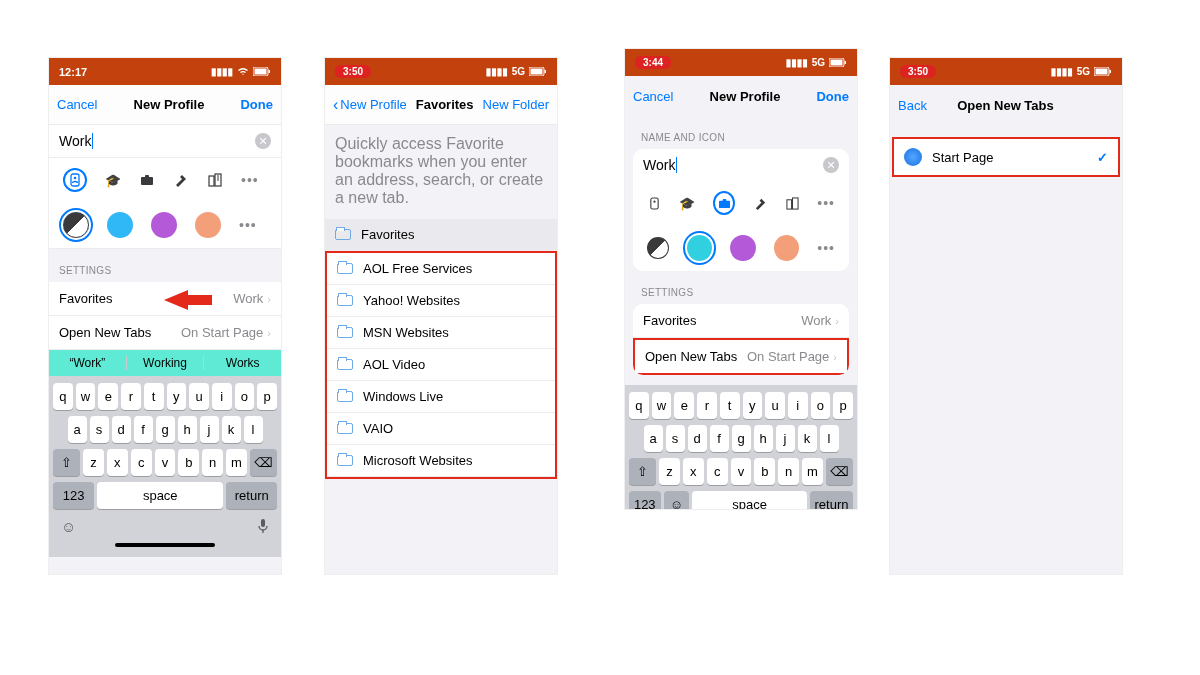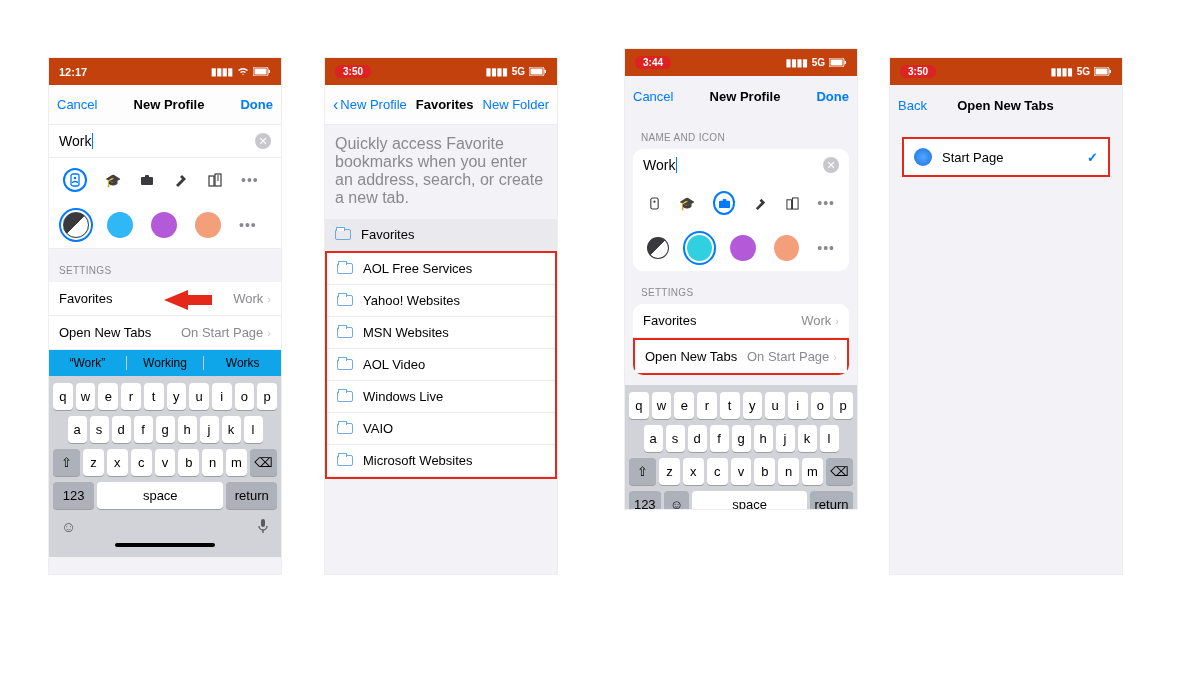--- a/index.html
+++ b/index.html
@@ -179,21 +179,21 @@
     background:#e4281a;
   }
 
   
   .kb {
     background:#d1d3d9;
     padding: 4px 2px 6px;
   }
   .sugg {
     display:flex;
-    background:#0ea5e9;
+    background:#5eead4;
     height:26px;
     align-items:center;
     font-size:12px;
   }
   .sugg div {
     flex:1; text-align:center;
     border-right:1px solid #c9cbd0;
   }
   .sugg div:last-child{border:none;}
   .krow {
@@ -638,21 +638,21 @@
     </span>
   </div>
   <div class="nav" style="background:#f2f2f7;border:none;">
     <span class="left">Back</span>
     <span class="title">Open New Tabs</span>
     <span style="width:30px"></span>
   </div>
 
   <div style="height:12px;background:#f2f2f7"></div>
 
-  <div class="hl" style="margin:0 12px;">
+  <div class="hl" style="margin:0 2px;">
     <div class="sp-row">
       <span class="compass"></span>
       <span>Start Page</span>
       <span class="check">✓</span>
     </div>
   </div>
 
   <div style="flex:1;background:#f2f2f7;height:400px"></div>
 </div>
 

